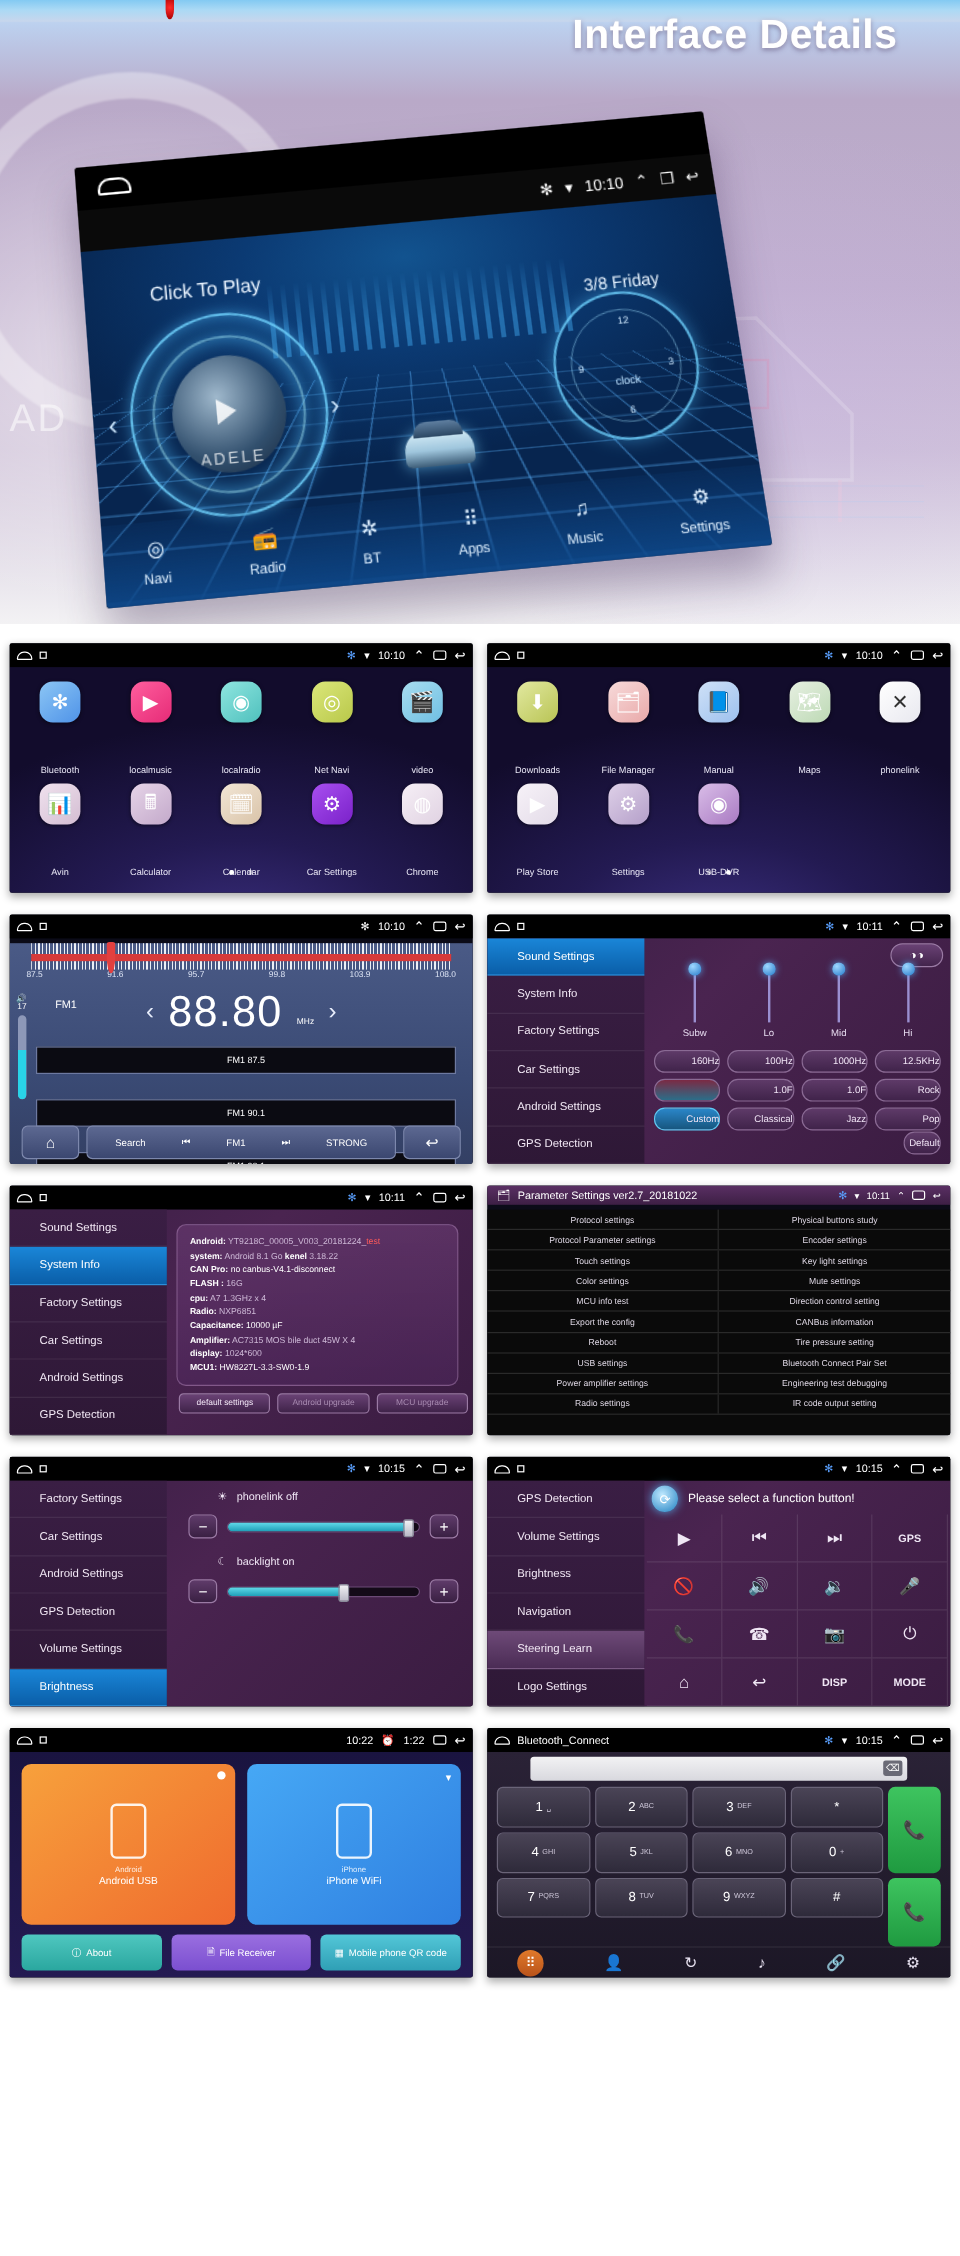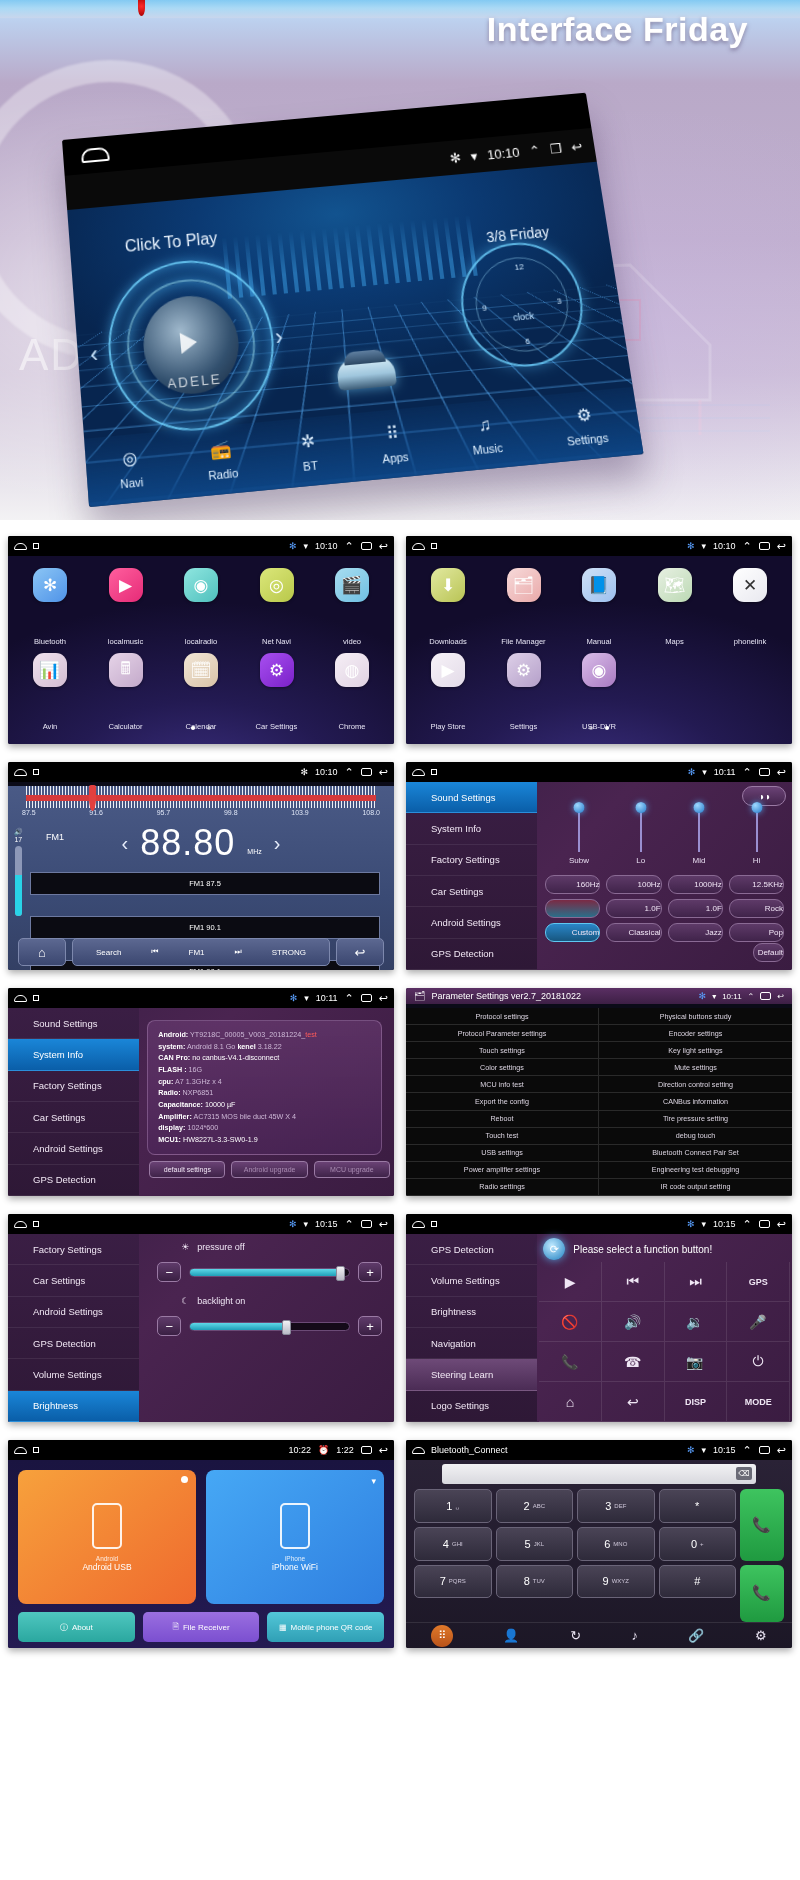--- a/index.html
+++ b/index.html
@@ -41,22 +41,22 @@
   .ghost-car {
     position:absolute; right: 30px; top: 150px; width: 400px; height: 290px;
     opacity:.4;
   }
   .ghost-ring {
     position:absolute; left: -40px; top: 60px; width: 300px; height: 300px;
     border-radius: 50%; border: 22px solid rgba(255,255,255,.35);
     filter: blur(1px);
   }
   .ad-text {
-    position:absolute; left: 19px; top: 330px;
-    font-size: 44px; color: rgba(255,255,255,.55); letter-spacing: 2px;
+    position:absolute; left: 8px; top: 330px;
+    font-size: 32px; color: rgba(255,255,255,.55); letter-spacing: 2px;
   }
 
   
   .device {
     position:absolute; left: 62px; top: 140px;
     width: 530px; height: 350px;
     transform: perspective(760px) rotateX(7deg) rotateZ(-5.2deg) skewX(-1deg);
     transform-origin: 0 0;
     box-shadow: 0 22px 34px rgba(60,40,80,.35);
     border-radius: 3px;
@@ -331,21 +331,21 @@
       <path d="M40 200 L120 120 L260 115 L340 195 L340 250 L40 250 Z" fill="none" stroke="rgba(255,255,255,.45)" stroke-width="3"></path>
       <path d="M60 250 L60 285 M330 250 L330 285" stroke="rgba(255,200,220,.5)" stroke-width="3"></path>
       <rect x="120" y="150" width="150" height="40" fill="none" stroke="rgba(255,120,160,.45)" stroke-width="2"></rect>
       <g stroke="rgba(140,200,255,.35)" stroke-width="1">
         <path d="M0 255 H400 M0 268 H400 M0 281 H400"></path>
       </g>
     </svg>
   </div>
   <div class="ghost-ring"></div>
   <div class="ad-text">AD</div>
-  <div class="hero-title">Interface Friday</div>
+  <div class="hero-title">Interface Details</div>
 
   <div class="device">
     <div class="dev-topbar">
       <div class="dev-home-glyph"></div>
     </div>
     <div class="dev-statusbar">
       <span>✻</span>
       <span>▾</span>
       <span>10:10</span>
       <span>⌃</span>
@@ -748,24 +748,20 @@
             </div>
           <div class="prow">
               <div>Export the config</div>
               <div>CANBus information</div>
             </div>
           <div class="prow">
               <div>Reboot</div>
               <div>Tire pressure setting</div>
             </div>
           <div class="prow">
-              <div>Touch test</div>
-              <div>debug touch</div>
-            </div>
-          <div class="prow">
               <div>USB settings</div>
               <div>Bluetooth Connect Pair Set</div>
             </div>
           <div class="prow">
               <div>Power amplifier settings</div>
               <div>Engineering test debugging</div>
             </div>
           <div class="prow">
               <div>Radio settings</div>
               <div>IR code output setting</div>
@@ -796,21 +792,21 @@
         <div>Factory Settings</div>
         <div>Car Settings</div>
         <div>Android Settings</div>
         <div>GPS Detection</div>
         <div>Volume Settings</div>
         <div class="active">Brightness</div>
       </div>
       <div class="setbody">
         <div class="brhead">
           <span>☀</span>
-          <span>pressure off</span>
+          <span>phonelink off</span>
         </div>
         <div class="brrow">
           <div class="sqbtn">−</div>
           <div class="slider">
                 <i style="width:94%"></i>
                 <u style="left:92%"></u>
               </div>
           <div class="sqbtn">+</div>
         </div>
         <div class="brhead" style="margin-top:14px">

